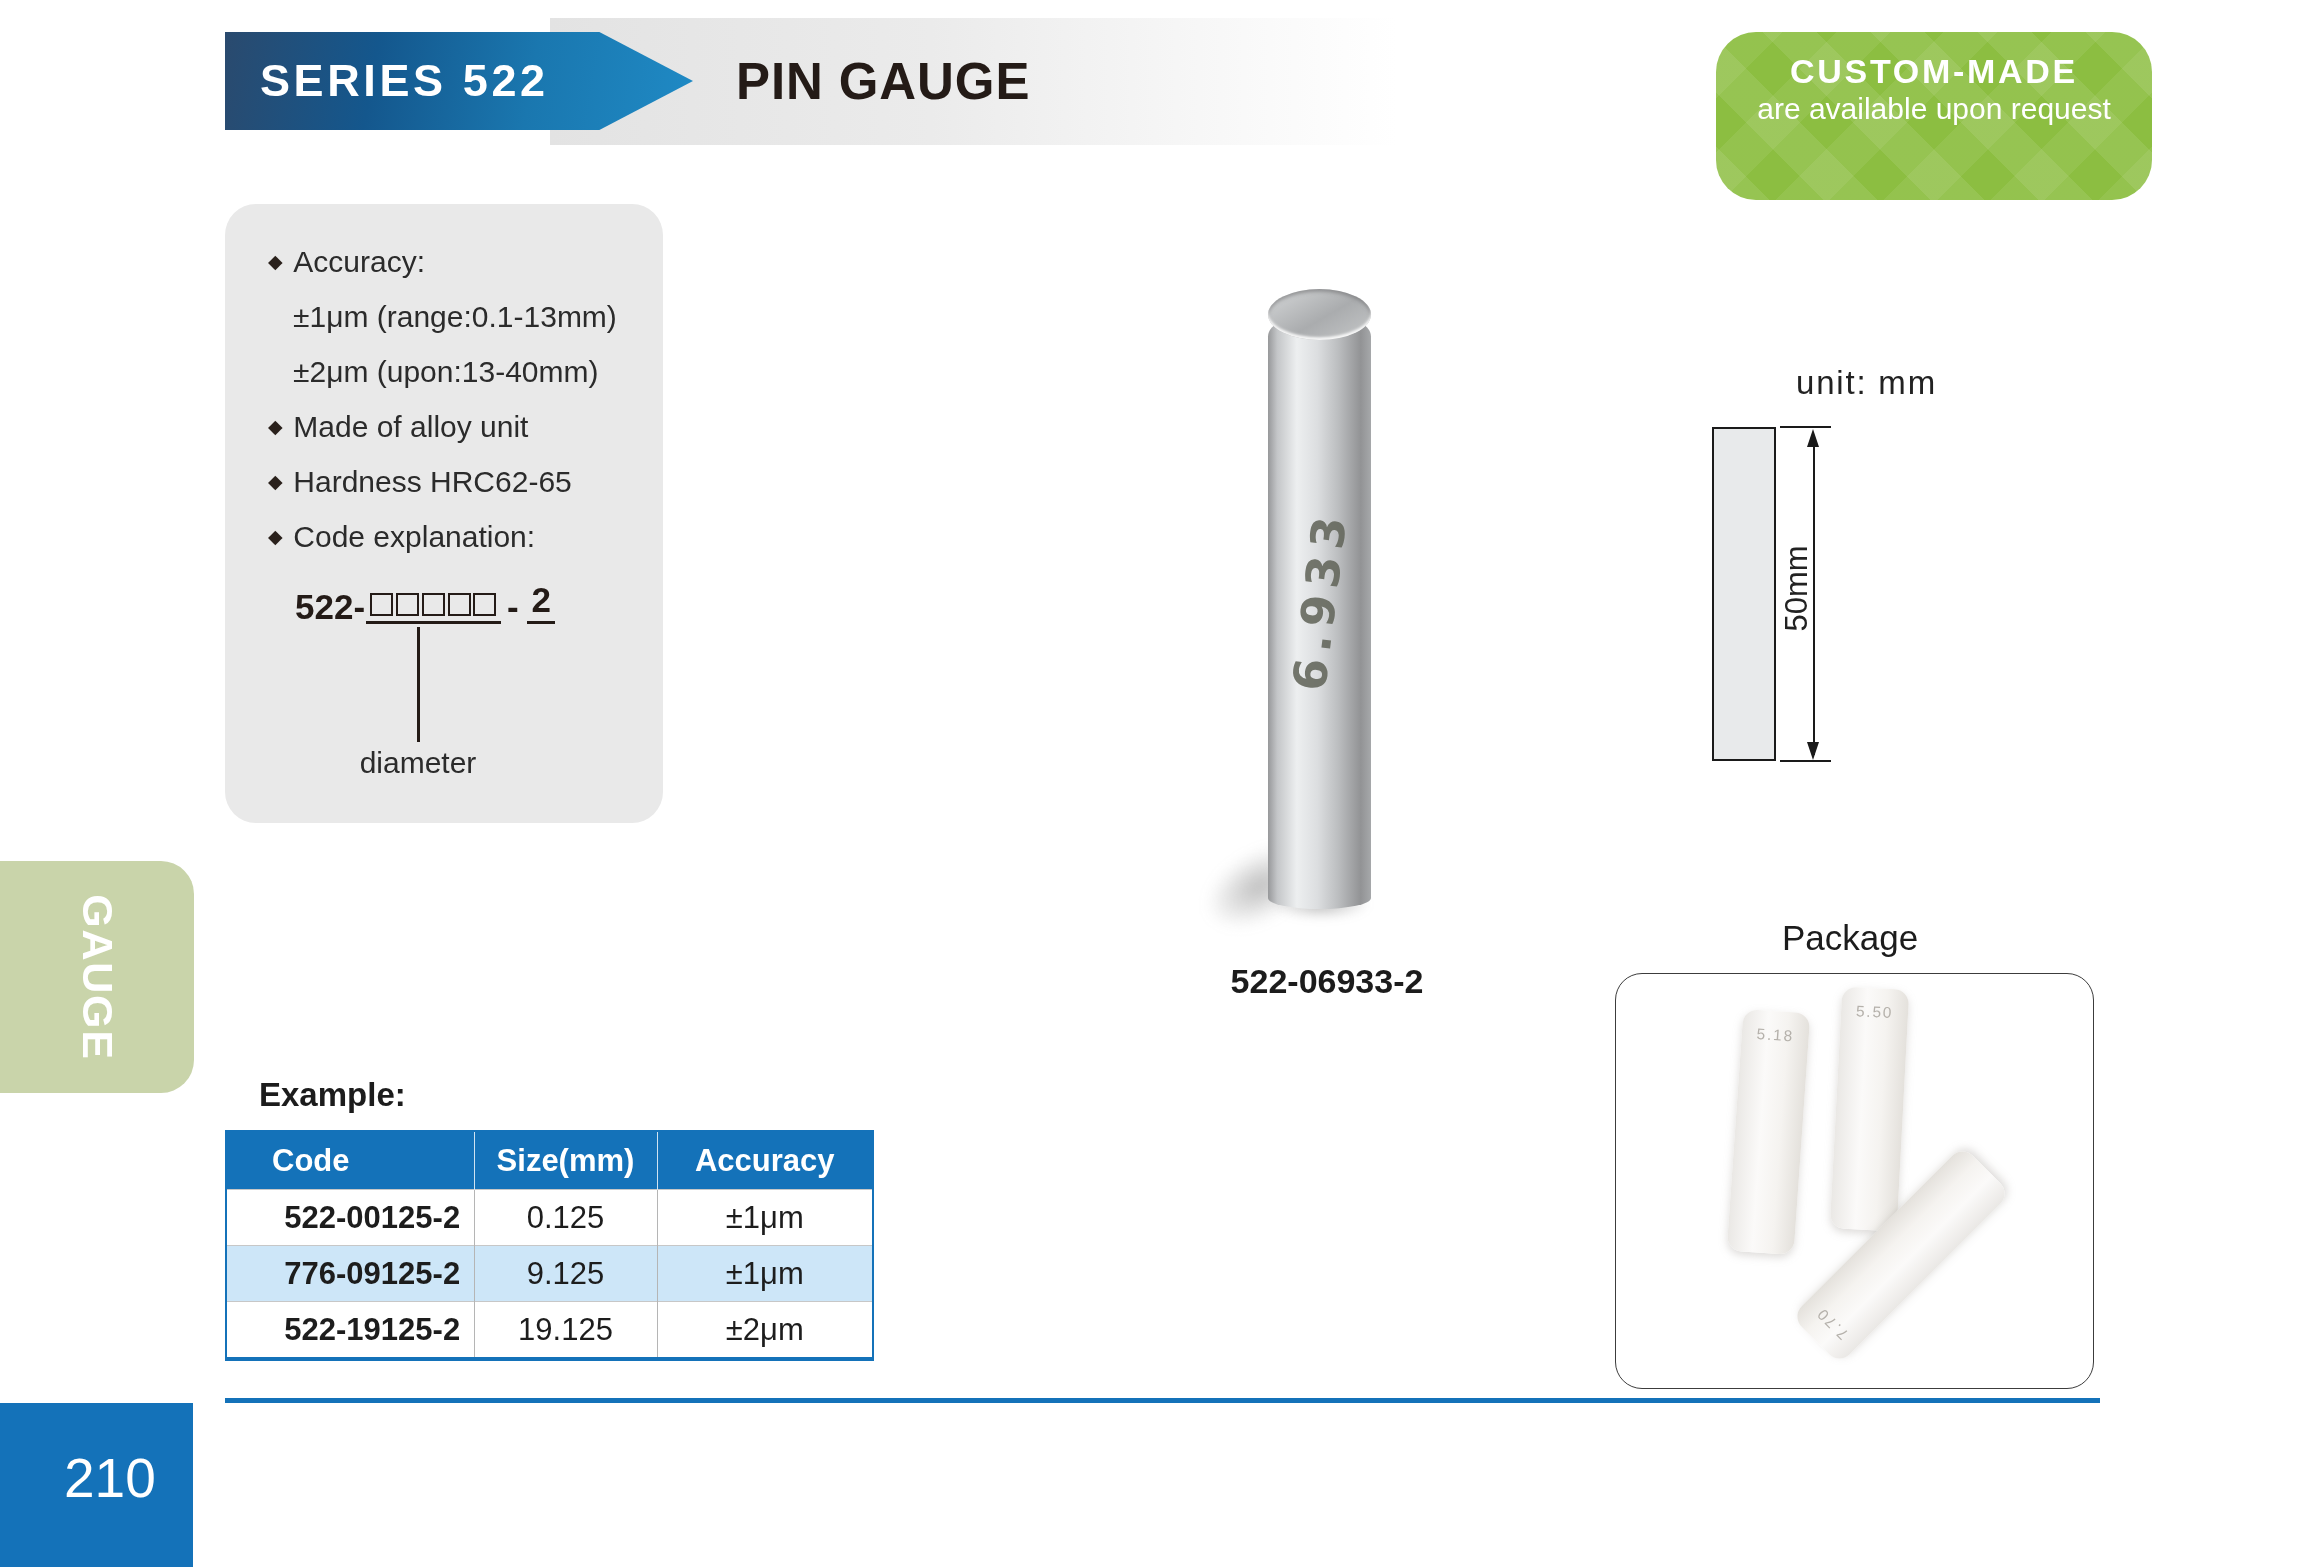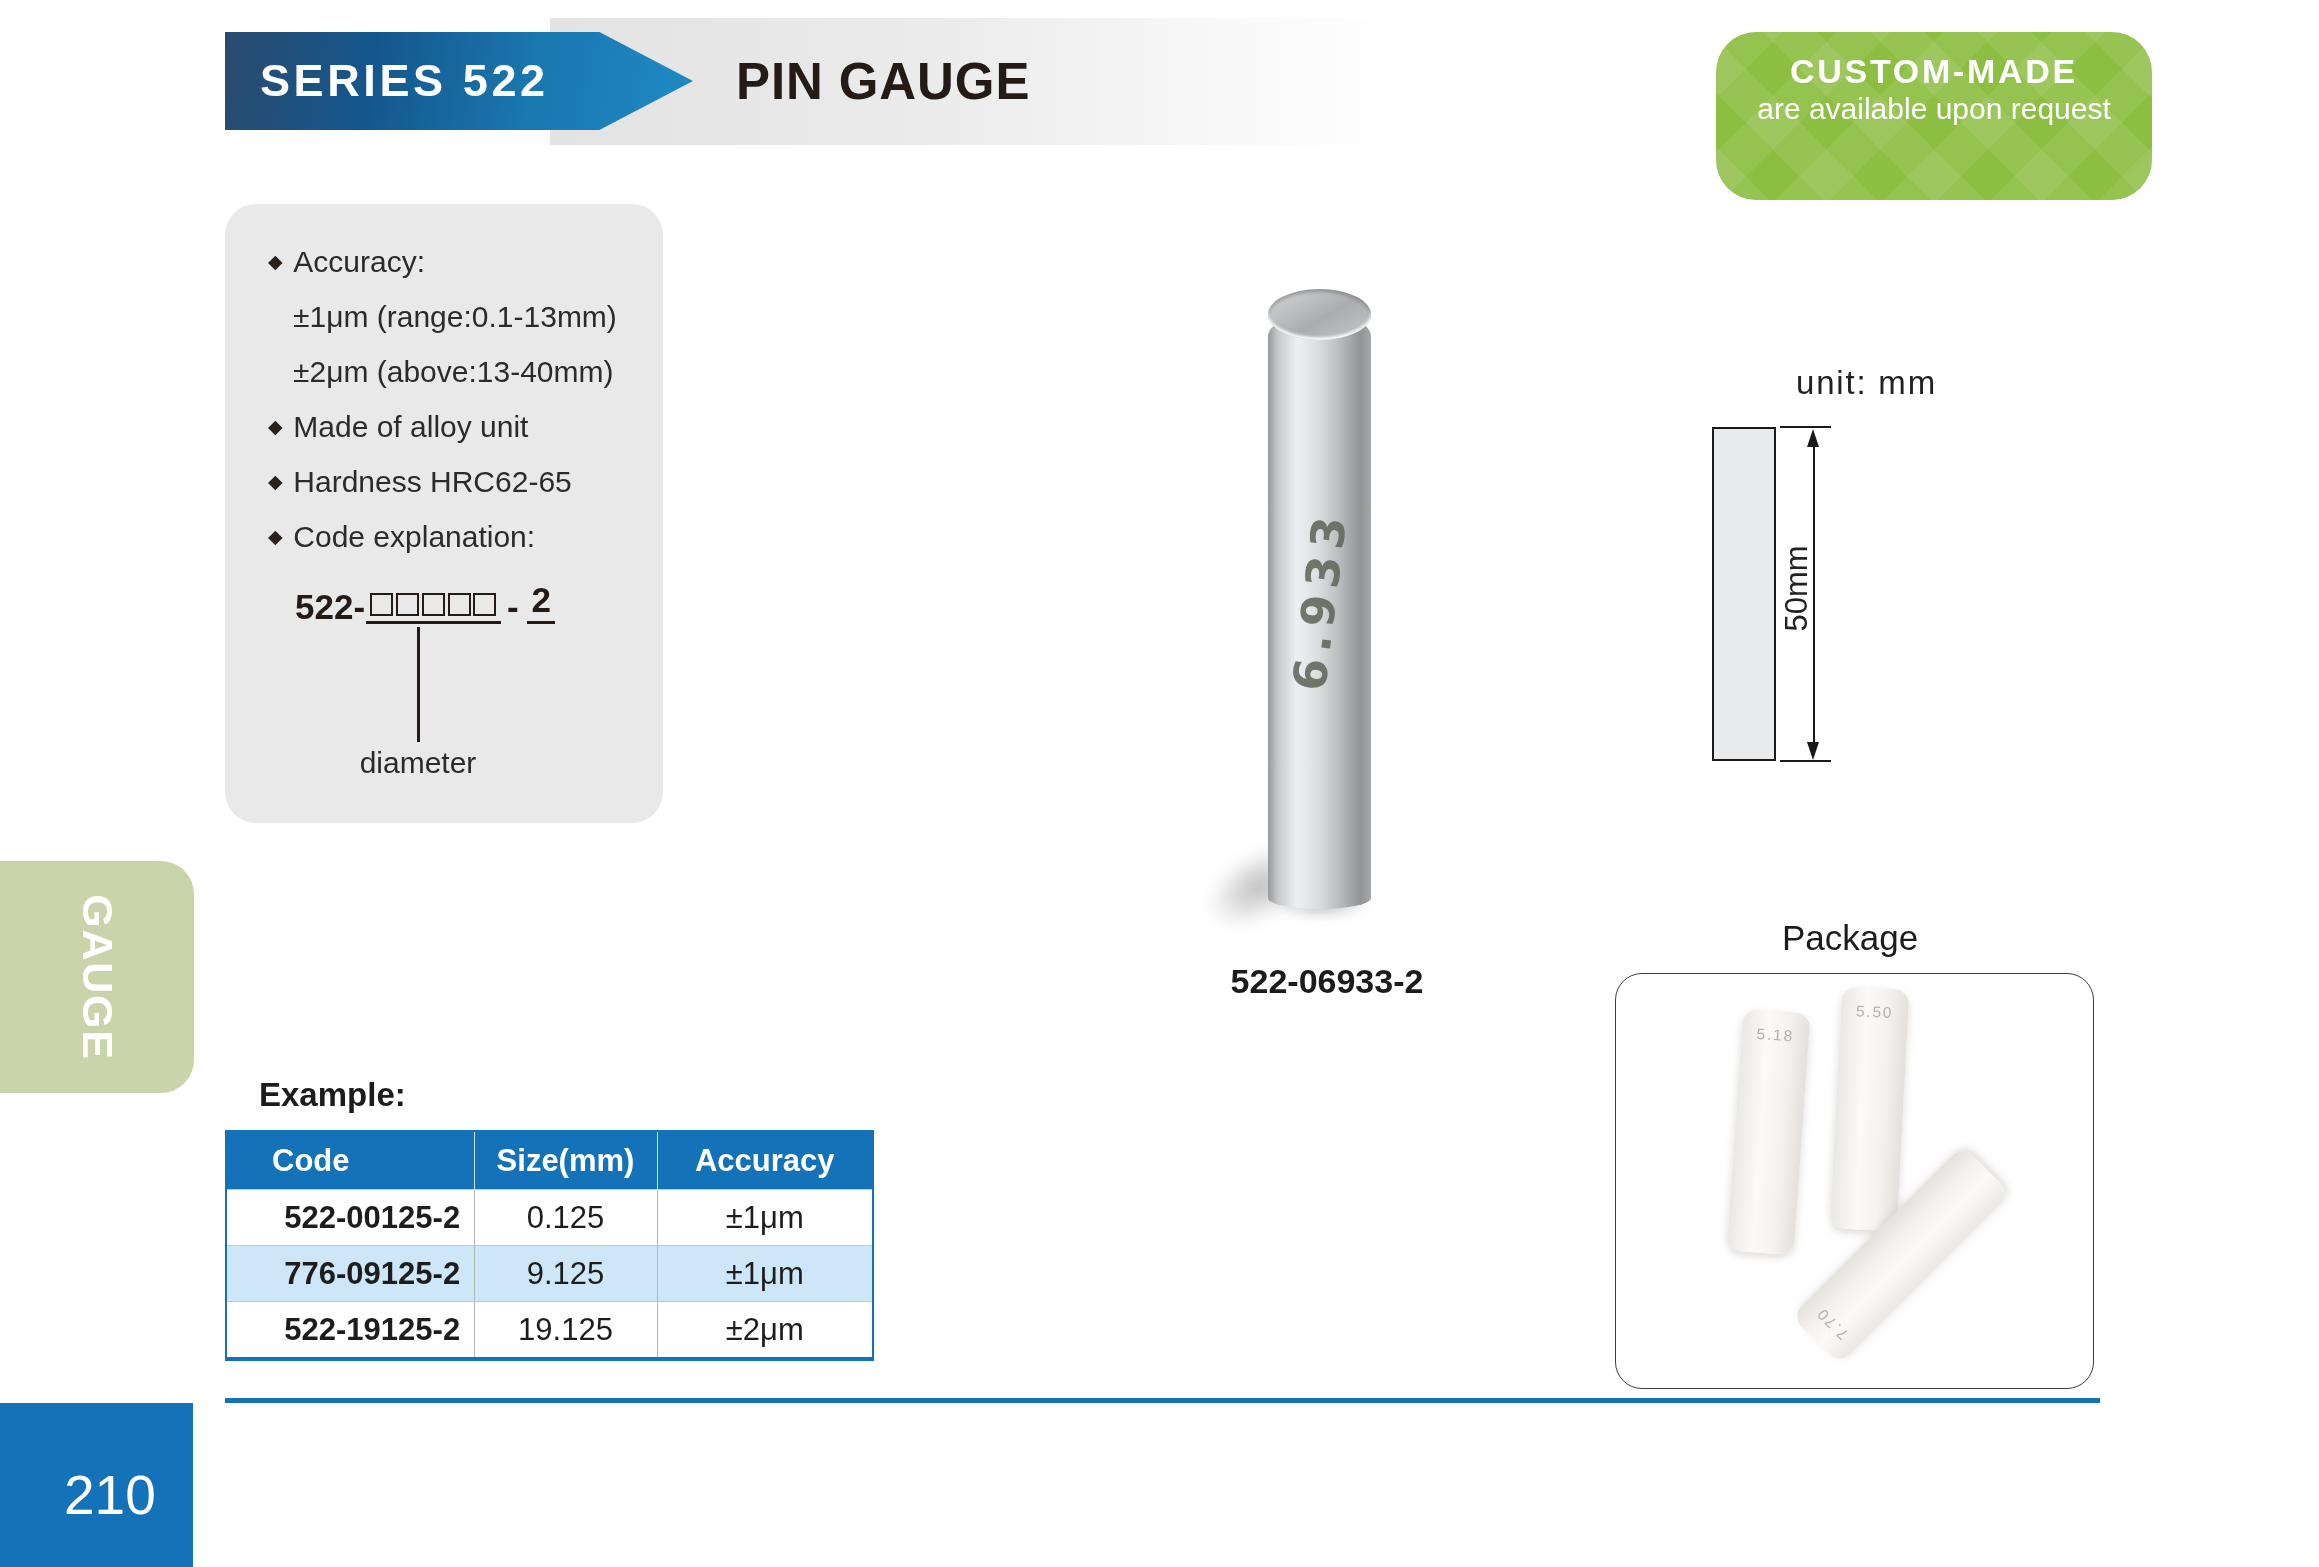--- a/index.html
+++ b/index.html
@@ -97,21 +97,21 @@
   .example-table td:first-child{border-left:none;text-align:center;padding-left:45px;font-weight:bold;}
   .example-table tr.highlight td{background:#cde6f8;}
   .col-code{width:248px;} .col-size{width:183px;} .col-acc{width:216px;}
 
   
   .side-tab{position:absolute;left:0;top:861px;width:194px;height:232px;background:#c9d4aa;
     border-radius:0 33px 33px 0;display:flex;align-items:center;justify-content:center;}
   .side-tab-label{transform:rotate(90deg);font-size:43px;font-weight:bold;color:#ffffff;letter-spacing:1.8px;}
   .footer-line{position:absolute;left:225px;top:1398px;width:1875px;height:4.5px;background:#1472b9;}
   .page-number-box{position:absolute;left:0;top:1403px;width:193px;height:165px;background:#1472b9;}
-  .page-number{color:#fff;font-size:55px;padding-top:48px;padding-left:64px;line-height:1;margin-top:17px;}
+  .page-number{color:#fff;font-size:55px;padding-top:48px;padding-left:64px;line-height:1;}
 </style>
 </head>
 <body>
 
 <div class="page">
 
   <div class="header-gray-band"></div>
   <div class="header-banner">
     <span class="series-text">SERIES 522</span>
   </div>
@@ -125,21 +125,21 @@
 
   <div class="info-box">
     <div class="feature-row">
       <span class="diamond">◆</span>
       <span>Accuracy:</span>
     </div>
     <div class="feature-row indent">
       <span>±1μm (range:0.1-13mm)</span>
     </div>
     <div class="feature-row indent">
-      <span>±2μm (above:13-40mm)</span>
+      <span>±2μm (upon:13-40mm)</span>
     </div>
     <div class="feature-row">
       <span class="diamond">◆</span>
       <span>Made of alloy unit</span>
     </div>
     <div class="feature-row">
       <span class="diamond">◆</span>
       <span>Hardness HRC62-65</span>
     </div>
     <div class="feature-row">

